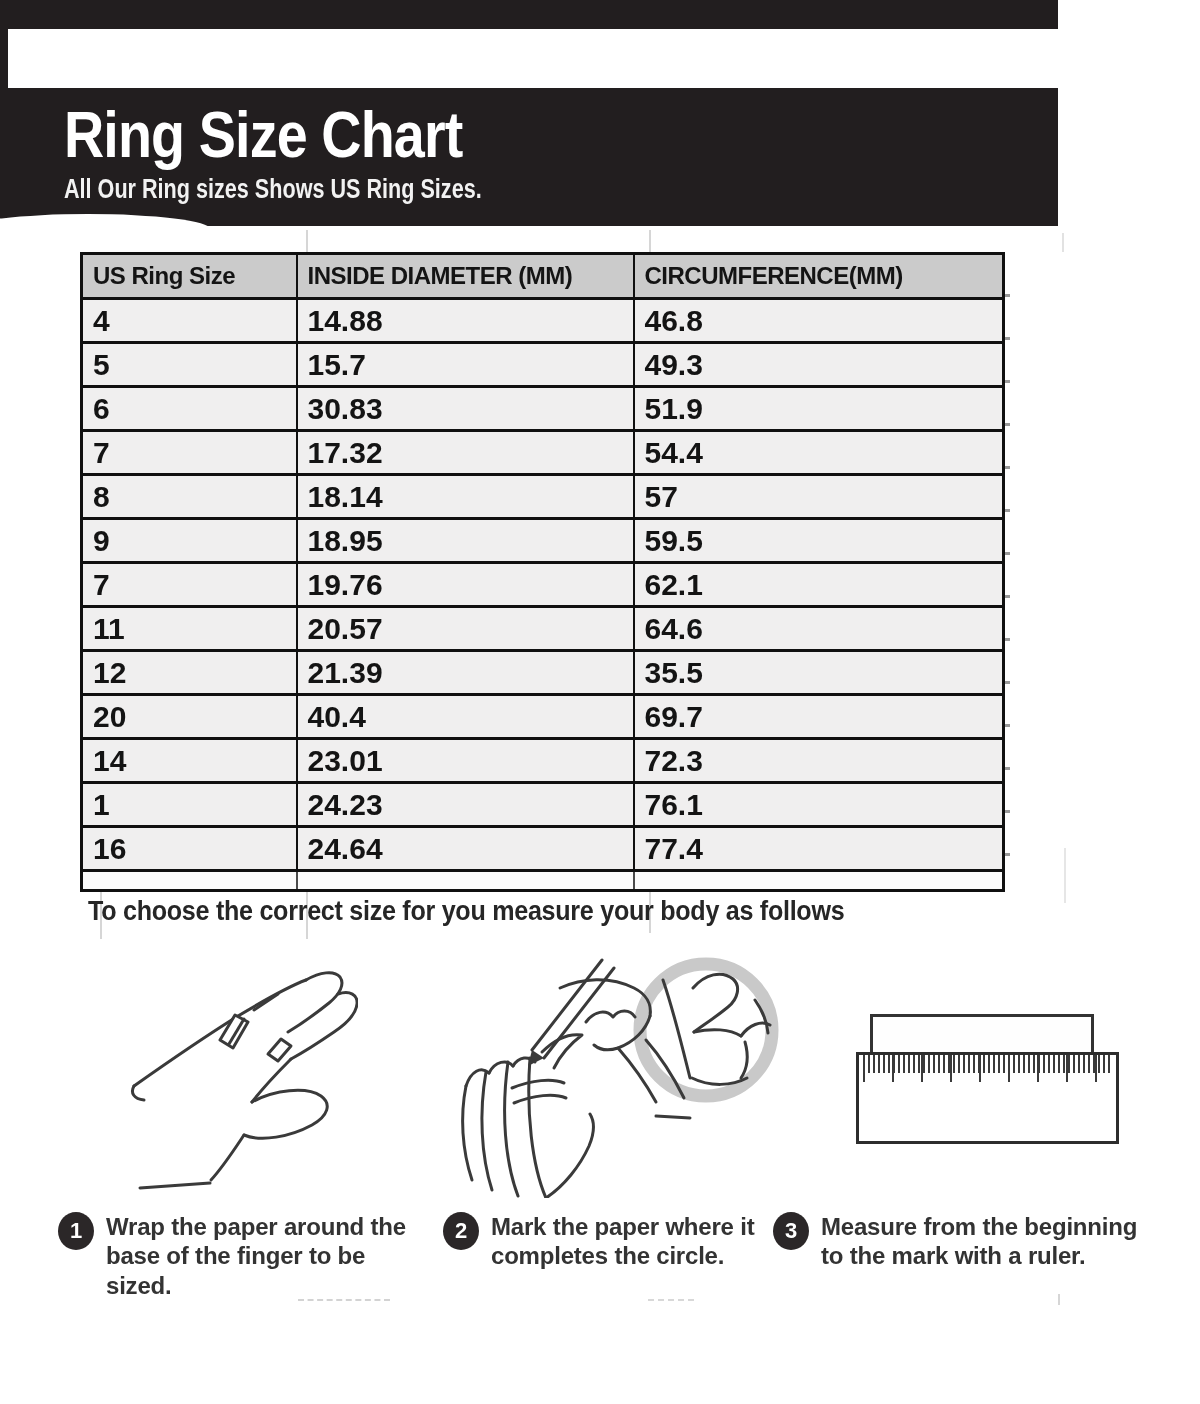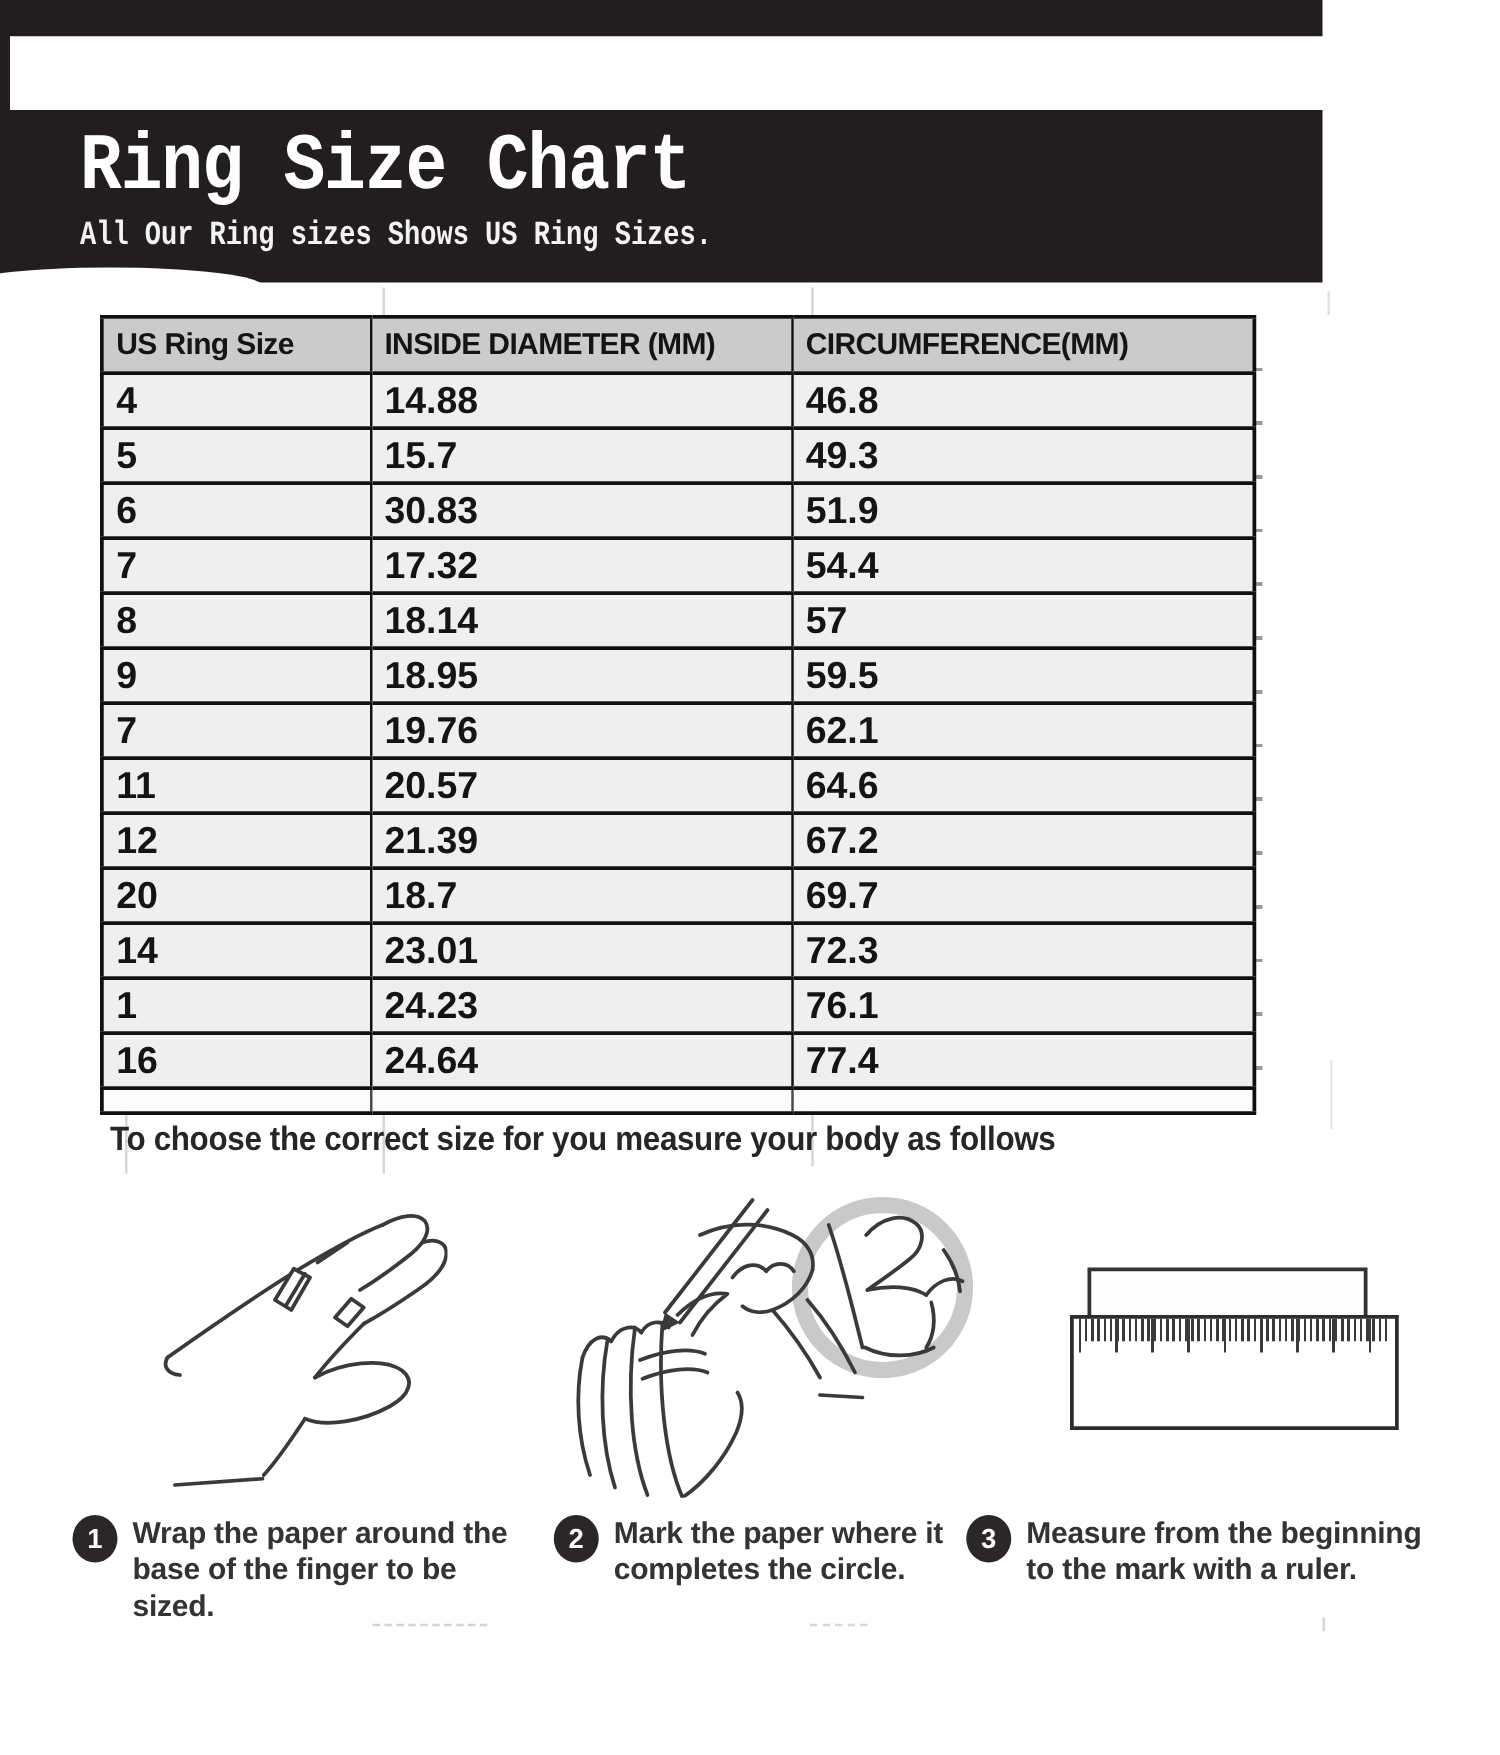--- a/index.html
+++ b/index.html
@@ -1,21 +1,21 @@
 <!DOCTYPE html>
 <html><head>
 <meta charset="utf-8">
 <style>
   html,body{margin:0;padding:0;}
   body{
     width:1200px;height:1404px;position:relative;background:#ffffff;
     font-family:"Liberation Sans", sans-serif;overflow:hidden;
   }
   
-  .banner{position:absolute;left:0;top:0;width:1058px;height:226px;background:#221e1f;font-family:Liberation Mono, monospace;}
+  .banner{position:absolute;left:0;top:0;width:1058px;height:226px;background:#221e1f;}
   .banner-stripe{position:absolute;left:8px;top:29px;width:1192px;height:59px;background:#ffffff;}
   .banner-title{
     position:absolute;left:64px;top:98px;color:#ffffff;font-weight:bold;font-size:64px;
     letter-spacing:-1px;white-space:nowrap;transform:scaleX(.87);transform-origin:left top;
   }
   .banner-subtitle{
     position:absolute;left:64px;top:174px;color:#f2f2f2;font-weight:bold;font-size:27px;
     white-space:nowrap;transform:scaleX(.80);transform-origin:left top;
   }
   .wave{position:absolute;background:#ffffff;border-radius:50%;}
@@ -162,25 +162,25 @@
         <td>62.1</td>
       </tr>
   <tr>
         <td>11</td>
         <td>20.57</td>
         <td>64.6</td>
       </tr>
   <tr>
         <td>12</td>
         <td>21.39</td>
-        <td>67.2</td>
+        <td>35.5</td>
       </tr>
   <tr>
         <td>20</td>
-        <td>18.7</td>
+        <td>40.4</td>
         <td>69.7</td>
       </tr>
   <tr>
         <td>14</td>
         <td>23.01</td>
         <td>72.3</td>
       </tr>
   <tr>
         <td>1</td>
         <td>24.23</td>

